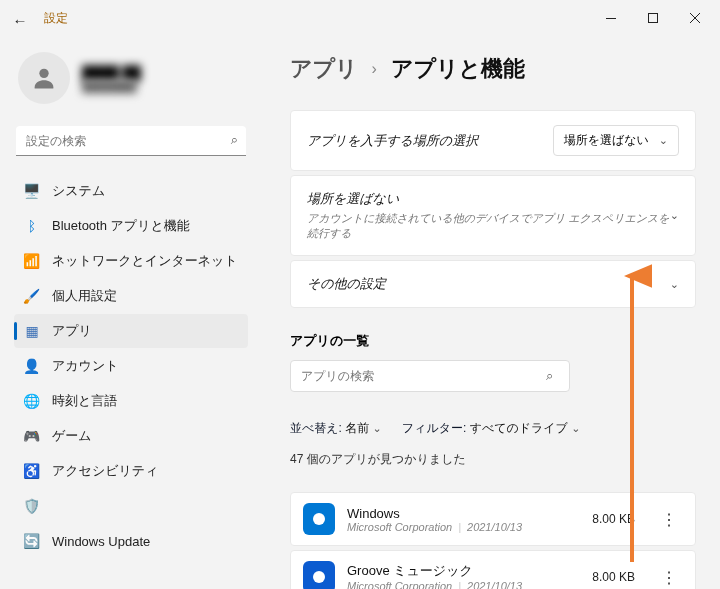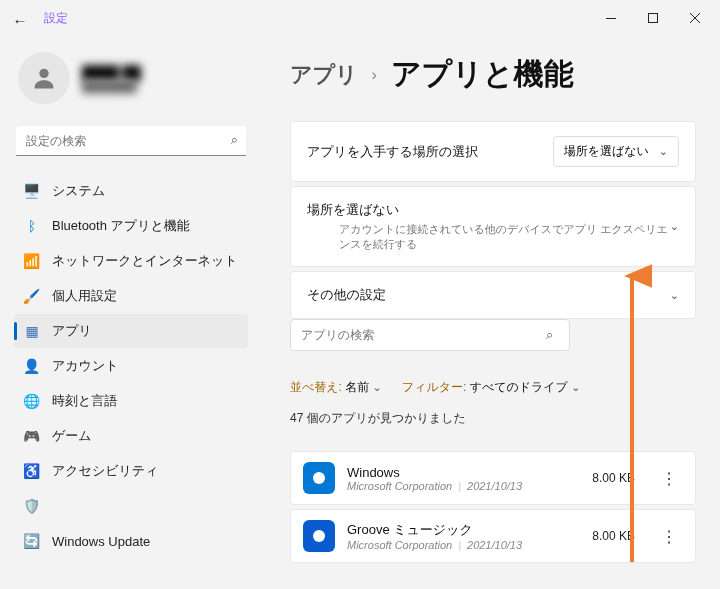--- a/index.html
+++ b/index.html
@@ -1,19 +1,19 @@
 <!DOCTYPE html>
 <html><head>
 <meta charset="utf-8">
 <style>
 * { margin:0; padding:0; box-sizing:border-box; font-family:"Yu Gothic UI","Segoe UI",Meiryo,sans-serif; }
 body { background:#f3f3f3; width:720px; height:589px; overflow:hidden; position:relative; }
 .titlebar { height:36px; display:flex; align-items:center; padding:0 4px; }
 .tb-back { width:32px; height:32px; display:flex; align-items:center; justify-content:center; font-size:15px; color:#222; cursor:pointer; }
-.tb-title { font-size:12px; color:#8b5cf6; margin-left:8px; }
+.tb-title { font-size:12px; color:#a16207; margin-left:8px; }
 .tb-spacer { flex:1; }
 .tb-btn { width:42px; height:32px; display:flex; align-items:center; justify-content:center; color:#222; }
 .page { display:flex; height:calc(100% - 36px); }
 .left { width:262px; padding:8px 14px 8px 14px; overflow:hidden; }
 .profile { display:flex; align-items:center; gap:12px; margin:8px 4px 22px 4px; }
 .avatar { width:52px; height:52px; border-radius:50%; background:#e6e6e6; display:flex; align-items:center; justify-content:center; }
 .avatar svg { fill:#7a7a7a; }
 .name { font-size:13px; font-weight:600; filter:blur(4px); }
 .email { font-size:11px; color:#666; filter:blur(4px); }
 .search { position:relative; margin:0 2px 18px 2px; }
@@ -21,34 +21,34 @@
 .search .sicon { position:absolute; right:8px; top:6px; color:#555; font-size:13px; }
 .nav { display:flex; flex-direction:column; gap:1px; }
 .nav-item { display:flex; align-items:center; gap:12px; height:34px; padding:0 10px; border-radius:4px; font-size:13px; color:#222; cursor:pointer; }
 .nav-item.active { background:#eaeaea; font-weight:400; position:relative; }
 .nav-item.active::before { content:""; position:absolute; left:0; top:8px; bottom:8px; width:3px; background:#0067c0; border-radius:3px; }
 .ni-icon { width:16px; height:16px; display:flex; align-items:center; justify-content:center; font-size:14px; }
 .right { flex:1; padding:18px 24px 0 28px; overflow-y:auto; }
 .crumbs { display:flex; align-items:center; gap:14px; margin-bottom:26px; }
 .crumb-parent { font-size:22px; color:#555; font-weight:600; }
 .crumb-sep { font-size:16px; color:#888; }
-.crumb-current { font-size:30px; font-weight:700; color:#111; }
+.crumb-current { font-size:22px; font-weight:700; color:#111; }
 .cards { display:flex; flex-direction:column; gap:4px; }
 .card { background:#fff; border:1px solid #e8e8e8; border-radius:4px; padding:14px 16px; display:flex; align-items:center; }
-.card-body { flex:1; }
+.card-body { flex:1;font-style:italic; }
 .card-title { font-size:13px; color:#111; }
-.card-desc { font-size:11px; color:#777; margin-top:3px;margin-left:32px; }
+.card-desc { font-size:11px; color:#777; margin-top:3px; }
 .sel { border:1px solid #ddd; border-radius:4px; padding:6px 10px; font-size:12px; display:flex; align-items:center; gap:10px; }
 .chev { font-size:11px; color:#555; }
 .sect-title { font-size:13px; font-weight:600; margin:24px 0 10px; }
 .app-search { position:relative; margin-bottom:28px; }
 .app-search input { width:280px; height:32px; border:1px solid #ddd; background:#fff; border-radius:4px; padding:0 30px 0 10px; font-size:12px; outline:none; }
 .app-search .sicon { position:absolute; left:256px; top:8px; color:#555; font-size:13px; }
 .sortrow { font-size:12px; color:#333; display:flex; gap:20px; align-items:center; margin-bottom:14px; }
-.sortrow .lbl { color:#a16207; }
+.sortrow .lbl { color:#0f172a; }
 .sortrow .val { color:#111; }
 .found { font-size:12px; color:#333; margin-bottom:24px; }
 .approw { background:#fff; border:1px solid #e8e8e8; border-radius:4px; padding:10px 12px; display:flex; align-items:center; gap:12px; margin-bottom:4px; }
 .appicon { width:32px; height:32px; border-radius:6px; display:flex; align-items:center; justify-content:center; }
 .appicon.c1 { background:#0078d4; }
 .appicon.c2 { background:#0b5bd0; }
 .appinfo { flex:1; }
 .appname { font-size:13px; color:#111; }
 .appmeta { font-size:11px; color:#888;font-style:italic; }
 .appmeta .bar { margin:0 6px; color:#ccc; }
@@ -171,20 +171,21 @@
         <span class="chev">⌄</span>
       </div>
       <div class="card">
         <div class="card-body">
             <div class="card-title">その他の設定</div>
           </div>
         <span class="chev">⌄</span>
       </div>
     </div>
 
+    <div class="sect-title">アプリの一覧</div>
     <div class="app-search">
       <input type="text" placeholder="アプリの検索" style="">
       <span class="sicon">⌕</span>
     </div>
     <div class="sortrow">
       <span>
         <span class="lbl">並べ替え:</span>
         <span class="val">名前</span>
         <span class="chev"> ⌄</span>
       </span>

